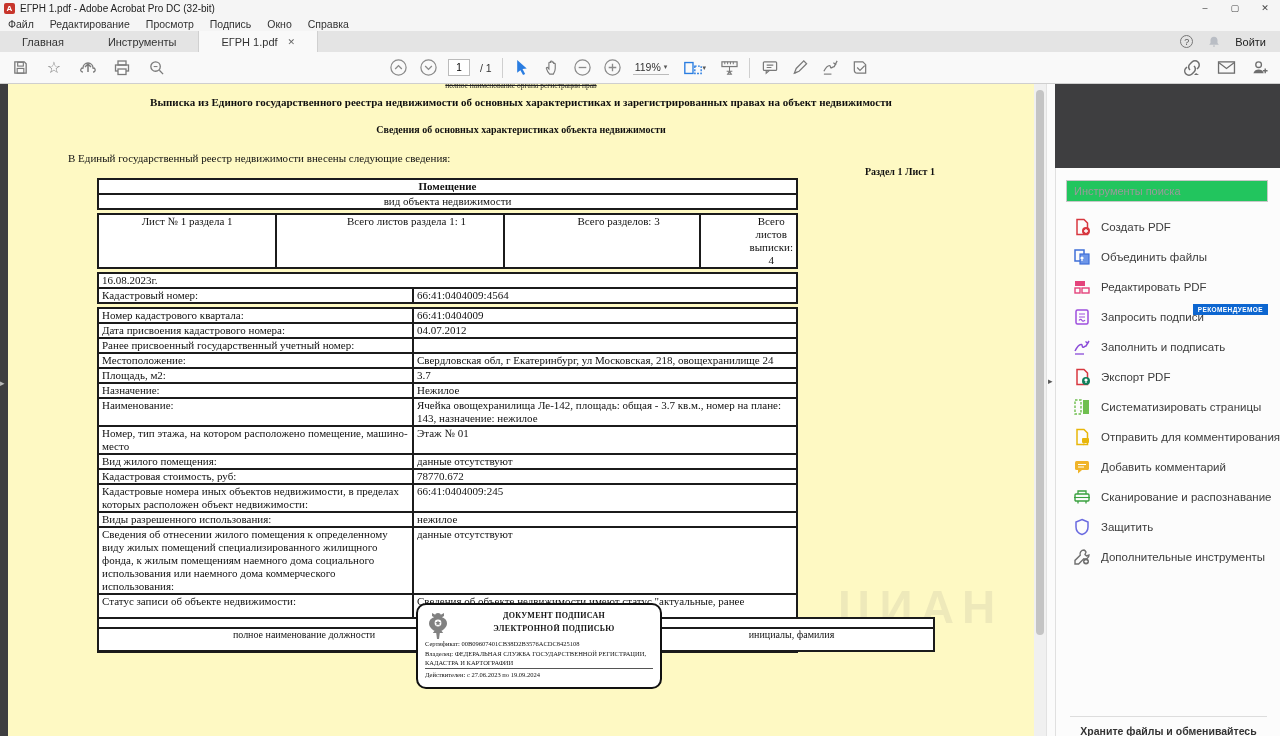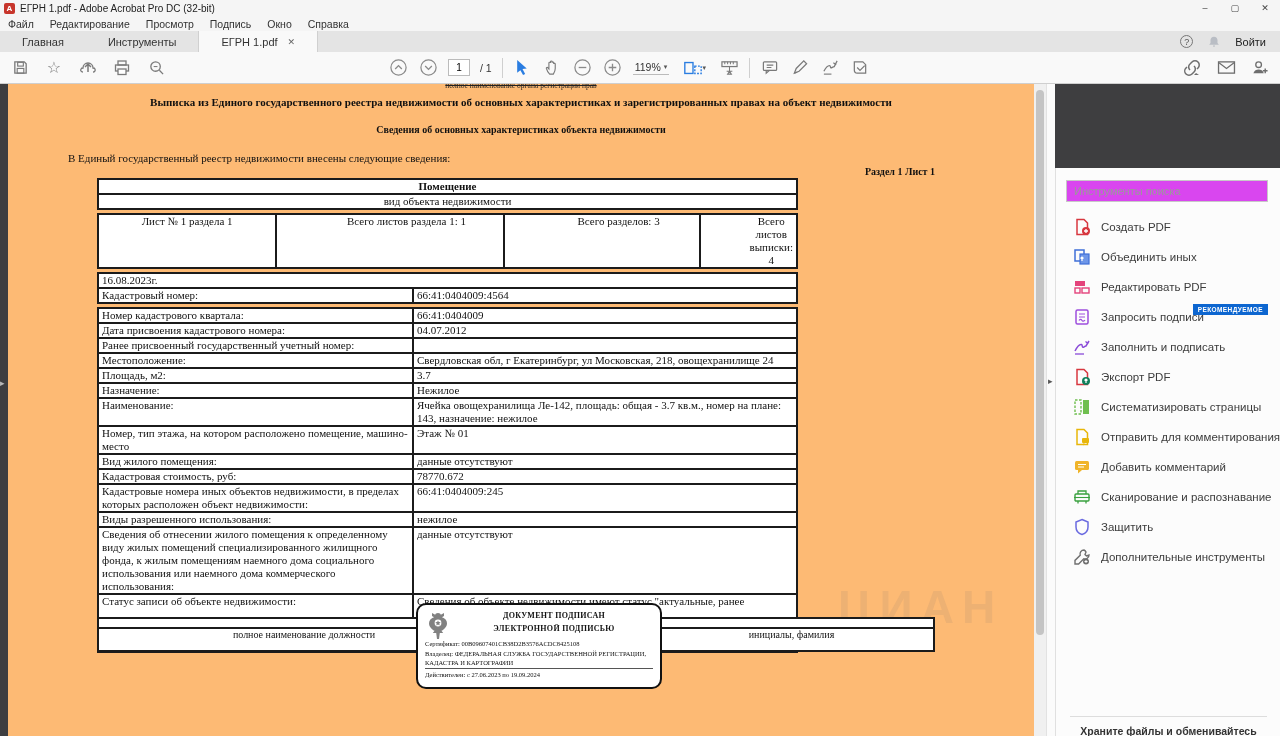--- a/index.html
+++ b/index.html
@@ -29,21 +29,21 @@
   .ticon { width:20px; height:20px; display:flex; align-items:center; justify-content:center; }
   .vsep { width:1px; height:20px; background:#cfcfcf; }
   .pageinput { width:22px; height:17px; border:1px solid #bbb; text-align:center; font-size:10px; background:#fff; }
   .pagetotal,.zoomtxt { font-size:10.5px; color:#333; }
   .caret { font-size:7px; color:#555; }
   .zoombox { display:flex; align-items:center; gap:3px; border-bottom:1px solid #bbb; padding:1px 2px; }
 
   
   .docarea { position:absolute; left:0; top:84px; width:1280px; height:652px; background:#3e3e40; }
   .navarrow { position:absolute; left:0px; top:294px; color:#b9b9b9; font-size:9px; }
-  .page { position:absolute; left:8px; top:0; width:1026px; height:652px; background:#fdba74; font-family:"Liberation Serif",serif; color:#111; }
+  .page { position:absolute; left:8px; top:0; width:1026px; height:652px; background:#fef9c3; font-family:"Liberation Serif",serif; color:#111; }
   .scrollbar { position:absolute; left:1034px; top:0; width:12px; height:652px; background:#f0f0f0; }
   .scrollthumb { position:absolute; left:2px; top:6px; width:8px; height:545px; background:#c4c4c4; border-radius:4px; }
   .paneltoggle { position:absolute; left:1046px; top:0; width:9px; height:652px; background:#fbfbfb; border-left:1px solid #e2e2e2; }
   .paneltoggle span { position:absolute; top:292px; left:1px; font-size:9px; color:#555; }
 
   .orgline { position:absolute; left:0; top:0; width:100%; height:6px; overflow:hidden; text-align:center; }
   .orgline div { font-size:7.5px; color:#222; transform:translateY(-3px); text-decoration:line-through; }
   .doctitle { position:absolute; left:50px; top:12px; width:926px; text-align:center; font-size:11px; font-weight:600; }
   .docsub { position:absolute; left:50px; top:40px; width:926px; text-align:center; font-size:10px; font-weight:600; }
   .docintro { position:absolute; left:60px; top:68px; font-size:11px; }
@@ -69,21 +69,21 @@
   .stamp { position:absolute; left:387px; top:519px; width:246px; height:86px; border:2.5px solid #111; border-radius:10px; background:#fff; z-index:5; padding:4px 7px 0 7px;margin-left:21px; }
   .stamphead { margin-left:30px; text-align:center; font-size:8px; font-weight:600; line-height:13px; letter-spacing:.3px; }
   .stampline { font-size:6.5px; line-height:9.5px; color:#111; }
   .stampline.b { border-top:1px solid #555; padding-top:1px; }
   .eagle { position:absolute; left:8px; top:6px; opacity:.75; }
 
   .watermark { position:absolute; left:830px; top:496px; font-family:"Liberation Sans",sans-serif; font-size:46px; font-weight:bold; color:rgba(100,100,110,0.10); letter-spacing:8px; }
 
   
   .sidepanel { position:absolute; left:1055px; top:84px; width:225px; height:652px; background:#fcfcfc; border-left:1px solid #e0e0e0; }
-  .searchbox { position:absolute; left:10px; top:12px; width:202px; height:22px; border:1px solid #c8c8c8; background:#d946ef; font-size:11px; color:#333; padding:0 7px; }
+  .searchbox { position:absolute; left:10px; top:12px; width:202px; height:22px; border:1px solid #c8c8c8; background:#22c55e; font-size:11px; color:#333; padding:0 7px; }
   .searchbox::placeholder { color:#9a9a9a; }
   .tools { position:absolute; left:0; top:44px; width:225px; }
   .tool { height:30px; display:flex; align-items:center; gap:10px; padding-left:17px; font-size:11.5px; color:#3c3c3c; position:relative; }
   .badge { position:absolute; right:12px; top:136px; background:#0d66d0; color:#fff; font-size:6.5px; font-weight:bold; letter-spacing:.4px; padding:2px 5px; z-index:6; }
   .panelfoot { position:absolute; left:14px; top:548px; width:197px; border-top:1px solid #ddd; padding-top:8px; text-align:center; }
   .panelfoot .ft { font-size:10.5px; font-weight:bold; color:#333; line-height:13px; }
   svg { display:block; }
 </style>
 </head>
 <body>
@@ -425,21 +425,21 @@
         <span>Создать PDF</span>
       </div>
       <div class="tool">
         <span>
             <svg width="18" height="18" viewBox="0 0 18 18">
               <rect x="2" y="2" width="9" height="11" fill="none" stroke="#3f6fd8" stroke-width="1.5"></rect>
               <rect x="7" y="6" width="9" height="10" fill="#6e96e8" stroke="#3f6fd8" stroke-width="1.2"></rect>
               <path d="M9 13v-4M7.5 10.5L9 9l1.5 1.5" stroke="#fff" stroke-width="1.2" fill="none"></path>
             </svg>
           </span>
-        <span>Объединить иных</span>
+        <span>Объединить файлы</span>
       </div>
       <div class="tool">
         <span>
             <svg width="18" height="18" viewBox="0 0 18 18">
               <rect x="2" y="3" width="10" height="5" fill="#e4447c"></rect>
               <rect x="2" y="10" width="5" height="5" fill="none" stroke="#e4447c" stroke-width="1.4"></rect>
               <rect x="9" y="10" width="7" height="5" fill="none" stroke="#e4447c" stroke-width="1.4"></rect>
             </svg>
           </span>
         <span>Редактировать PDF</span>

